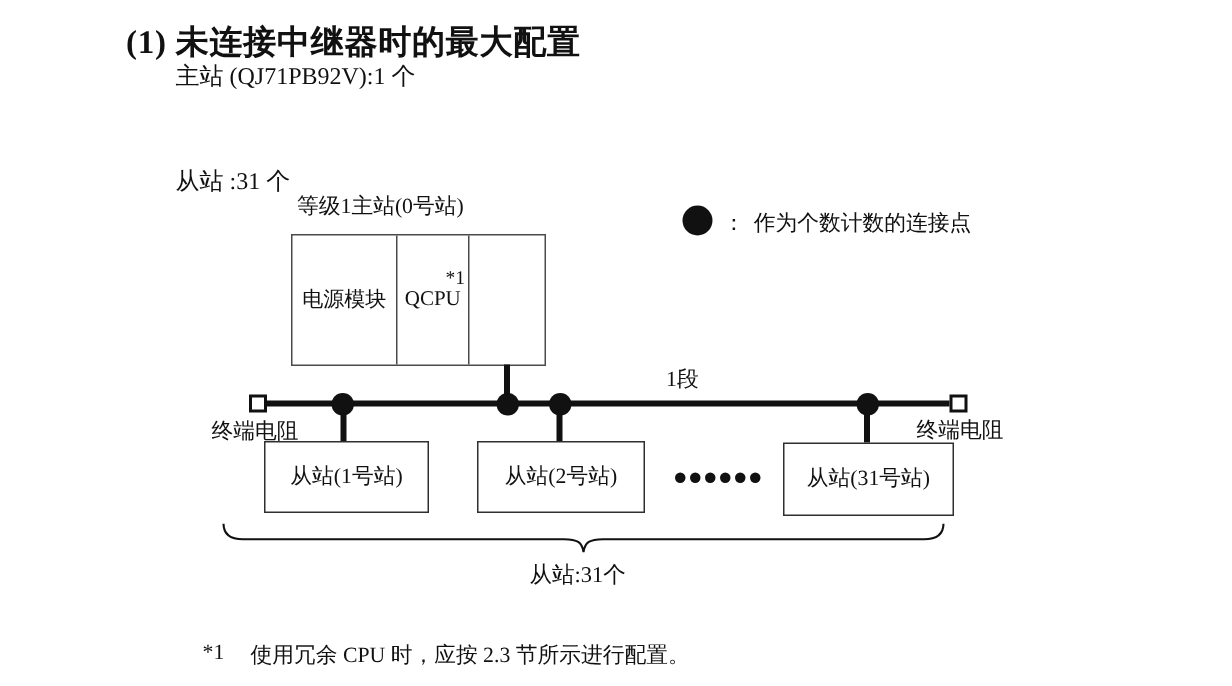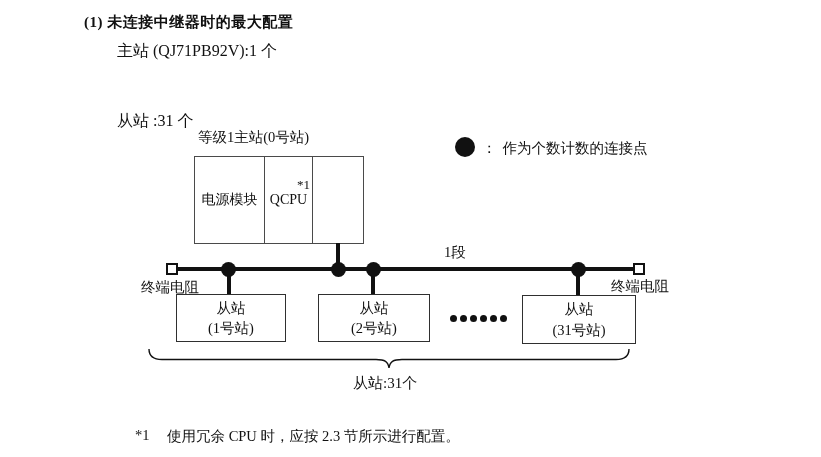--- a/index.html
+++ b/index.html
@@ -14,21 +14,21 @@
     width: 821px;
     height: 457px;
     background: var(--bg);
     color: var(--ink);
     font-family: "Liberation Serif", "DejaVu Serif", serif;
     overflow: hidden;
   }
   .abs { position: absolute; }
 
   
-  .heading    { left: 84px;  top: 13px; font-size: 15px; font-weight: bold; letter-spacing: 0.5px; text-align: right; }
+  .heading    { left: 84px;  top: 13px; font-size: 22px; font-weight: bold; letter-spacing: 0.5px; text-align: right; }
   .subline-1  { left: 117px; top: 41px; font-size: 16px; }
   .subline-2  { left: 117px; top: 67px; font-size: 16px; margin-top: 44px; }
 
   
   .master-label { left: 198px; top: 128px; font-size: 14.5px; }
   .master-box {
     left: 194px; top: 156px; width: 170px; height: 88px;
     border: 1px solid var(--box-border);
     display: flex; background: var(--bg);
   }
@@ -63,21 +63,21 @@
   .drop-s31 { left: 576px; top: 270px; height: 26px; }
   .bus-dot { width: 15px; height: 15px; border-radius: 50%; background: var(--ink); top: 262px; }
   .dot-1 { left: 221px; }
   .dot-2 { left: 331px; }
   .dot-3 { left: 366px; }
   .dot-4 { left: 571px; }
 
   
   .slave-box {
     border: 1.5px solid #2f2f2f; background: var(--bg);
-    display: flex; flex-direction: column; align-items: center; justify-content: center;
+    display: flex; flex-direction: row; align-items: center; justify-content: center;
     font-size: 14.5px; line-height: 1.4;
   }
   .slave-1  { left: 176px; top: 294px; width: 110px; height: 48px; }
   .slave-2  { left: 318px; top: 294px; width: 112px; height: 48px; }
   .slave-31 { left: 522px; top: 295px; width: 114px; height: 49px; }
 
   .edots { left: 450px; top: 315px; display: flex; gap: 3px; align-items: center; }
   .edot  { width: 7px; height: 7px; border-radius: 50%; background: var(--ink); }
 
   

